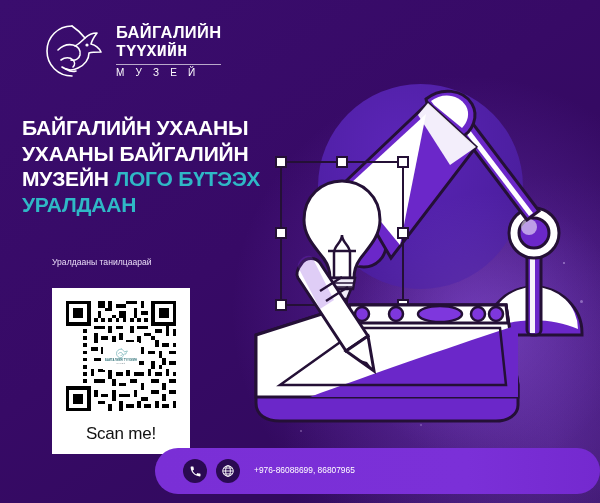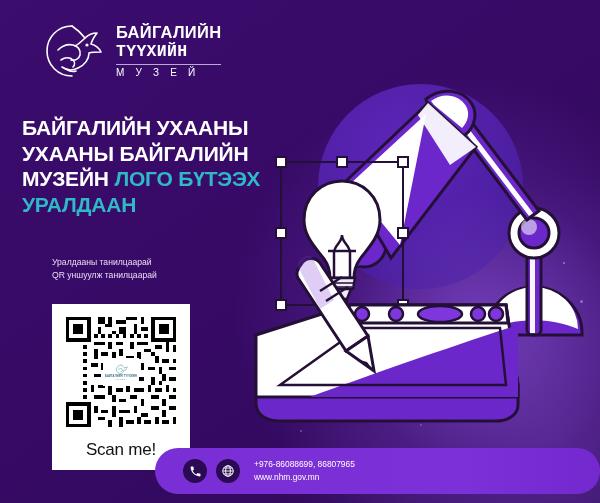--- a/index.html
+++ b/index.html
@@ -39,21 +39,21 @@
   }
   .headline .w{color:#ffffff;}
   .headline .t{color:#2fb8c6;}
   .headline .line{display:block;white-space:nowrap;}
   
   .qr-caption{
     position:absolute;left:52px;top:256px;width:180px;color:#e9dcf7;
     font-size:8.6px;line-height:1.5;
   }
   .qr-card{
-    position:absolute;left:52px;top:304px;width:138px;height:166px;background:#ffffff;
+    position:absolute;left:52px;top:288px;width:138px;height:166px;background:#ffffff;
     display:flex;flex-direction:column;align-items:center;justify-content:flex-start;
   }
   .qr-img{width:118px;height:118px;margin-top:9px;position:relative;}
   .qr-img svg{display:block;}
   .qr-logo{
     position:absolute;left:50%;top:50%;transform:translate(-50%,-50%);
     width:36px;height:28px;background:#ffffff;
     display:flex;flex-direction:column;align-items:center;justify-content:center;
   }
   .qr-logo-name{font-size:2.6px;color:#2a6d74;letter-spacing:.2px;text-align:center;line-height:1.25;font-weight:700;}
@@ -204,21 +204,20 @@
       <path d="M52 178 C56 172 66 172 70 178 L118 251 L96 266 L48 193 C45 188 48 183 52 178 Z" fill="#ffffff" stroke="#241036" stroke-width="3"></path>
       <path d="M62 172 L84 215 L70 224 L48 182 C46 177 56 167 62 172 Z" fill="#7e37dd" opacity=".25"></path>
       <path d="M70 206 L92 192 M76 216 L98 202" stroke="#241036" stroke-width="2.5"></path>
       <path d="M96 266 L118 251 L124 286 Z" fill="#ffffff" stroke="#241036" stroke-width="3"></path>
       <path d="M110 275 L124 286 L117 277 Z" fill="#241036"></path>
     </g>
   </svg>
 
   <div class="qr-caption">
     <div>Уралдааны танилцаарай</div>
-    <div>QR уншуулж танилцаарай</div>
   </div>
 
   <div class="qr-card">
     <div class="qr-img">
       <svg viewBox="0 0 33 33" width="118" height="118" shape-rendering="crispEdges">
         <rect width="33" height="33" fill="#ffffff"></rect>
         <g fill="#000000">
 
           <rect x="1" y="1" width="7" height="1"></rect>
             <rect x="1" y="7" width="7" height="1"></rect>
@@ -365,17 +364,16 @@
     </div>
     <div class="ficon">
       <svg width="14" height="14" viewBox="0 0 24 24" fill="none" stroke="#ffffff" stroke-width="1.6">
         <circle cx="12" cy="12" r="9"></circle>
         <ellipse cx="12" cy="12" rx="4" ry="9"></ellipse>
         <path d="M3 12h18M4.5 7h15M4.5 17h15"></path>
       </svg>
     </div>
     <div class="fcontact">
       <div>+976-86088699, 86807965</div>
-      <div>www.nhm.gov.mn</div>
     </div>
   </div>
 
 </div>
 
 </body></html>

